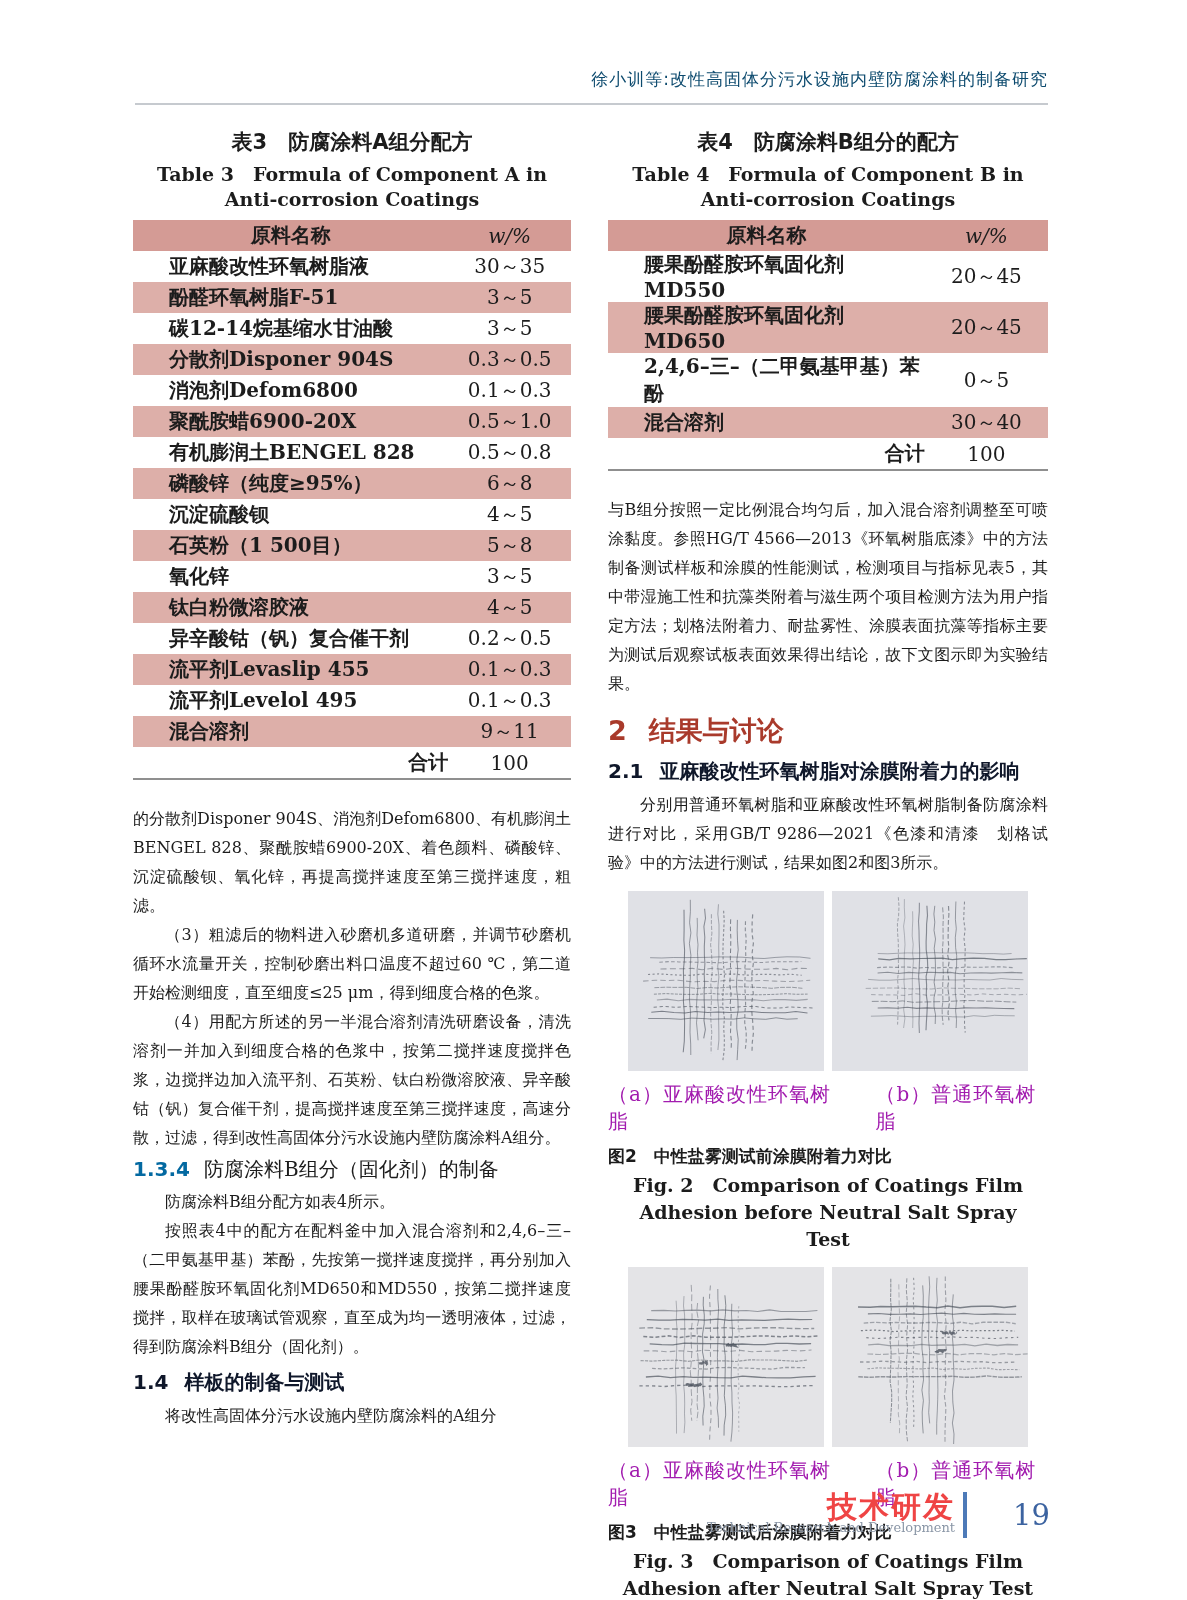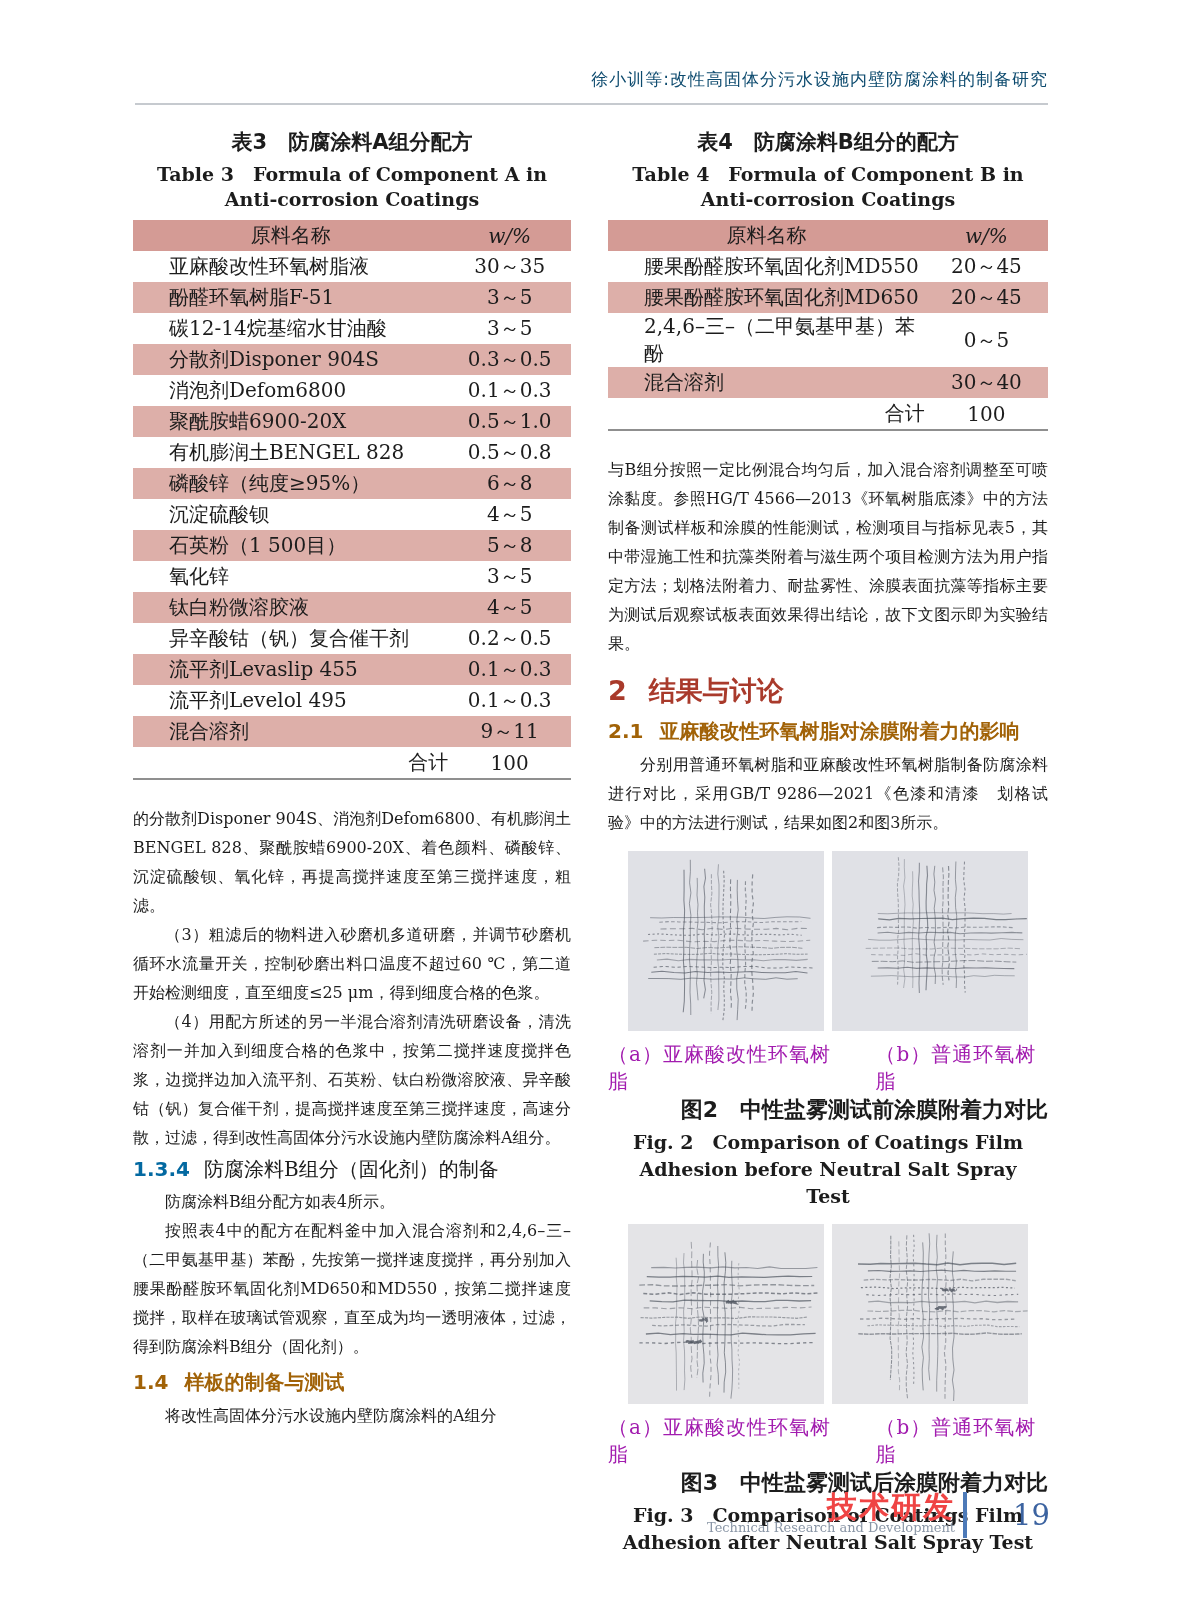--- a/index.html
+++ b/index.html
@@ -17,54 +17,54 @@
   .col-right{left:608px;width:440px;}
 
   
   .tbl-title-cn{font-family:"DejaVu Sans","Liberation Sans",sans-serif;font-weight:bold;
     font-size:21px;text-align:center;margin:0 0 6px 0;}
   .tbl-title-en{font-weight:bold;font-size:19px;line-height:25px;text-align:center;margin:0 0 8px 0;}
 
   
   table.paper{width:100%;border-collapse:collapse;font-size:20px;}
   table.paper th, table.paper td{padding:0;height:31px;font-weight:normal;vertical-align:middle;}
-  table.paper .name{width:72%;text-align:left;padding-left:36px;}
+  table.paper .name{width:72%;text-align:left;padding-left:36px;font-weight:bold;}
   table.paper .val{width:28%;text-align:center;}
   table.paper thead th{background:#d49b95;}
   table.paper thead .name{text-align:center;padding-left:0;}
   table.paper thead .val{font-style:italic;}
   table.paper tbody tr:nth-child(even){background:#ddafa9;}
   table.paper tbody tr.total .name{text-align:right;padding-left:0;}
   table.paper{border-bottom:2px solid #8f8f8f;}
 
   
   .para{font-size:16px;line-height:29px;text-align:justify;margin:0;}
   .indent{text-indent:2em;}
   .first-para{margin-top:24px;}
 
   
   .h3num{color:#0369a1;font-family:"DejaVu Sans","Liberation Sans",sans-serif;font-weight:bold;}
   .h-l3{font-size:20px;line-height:31px;margin:2px 0;}
   .h-l3 .h3title{margin-left:14px;}
-  .h-l2{font-family:"DejaVu Sans","Liberation Sans",sans-serif;font-weight:bold;color:#a16207;
+  .h-l2{font-family:"DejaVu Sans","Liberation Sans",sans-serif;font-weight:bold;color:#0f172a;
     font-size:20px;line-height:30px;margin:6px 0 4px 0;}
   .h-l2 .htitle{margin-left:16px;}
   .h-l1{font-family:"DejaVu Sans","Liberation Sans",sans-serif;font-weight:bold;color:#a93a2b;
     font-size:27px;line-height:34px;margin:16px 0 8px 0;}
   .h-l1 .htitle{margin-left:22px;}
 
   
   .figure{margin-top:14px;}
   .photos{display:flex;gap:8px;margin-left:20px;}
   .photo{width:196px;height:180px;background:#e0e1e6;display:block;}
   .photo3{background:#e4e4e7;}
   .subcaps{display:flex;justify-content:center;gap:36px;margin-top:10px;
     color:#a21caf;font-size:20px;letter-spacing:1px;}
-  .cap-cn{font-family:"DejaVu Sans","Liberation Sans",sans-serif;font-weight:bold;font-size:22px;
-    text-align:right;}
+  .cap-cn{font-family:"DejaVu Sans","Liberation Sans",sans-serif;font-weight:bold;font-size:17px;
+    text-align:left;margin-top:10px;}
   .cap-en{font-weight:bold;font-size:19px;line-height:27px;text-align:center;margin:4px 14px 0 14px;}
 
   
   .footer{position:absolute;top:1492px;left:0;width:1050px;display:flex;justify-content:flex-end;align-items:center;}
   .footer-text{text-align:right;}
   .f-cn{font-family:Liberation Sans, sans-serif;font-weight:bold;font-size:30px;
     color:#ef4444;letter-spacing:2px;line-height:24px;}
   .f-en{font-size:13px;color:#8a96a6;line-height:17px;}
   .f-bar{width:4px;height:46px;background:#4d7ab8;margin:0 10px 0 8px;}
   .f-num{font-size:29px;color:#3c63a0;margin-left:36px;}

